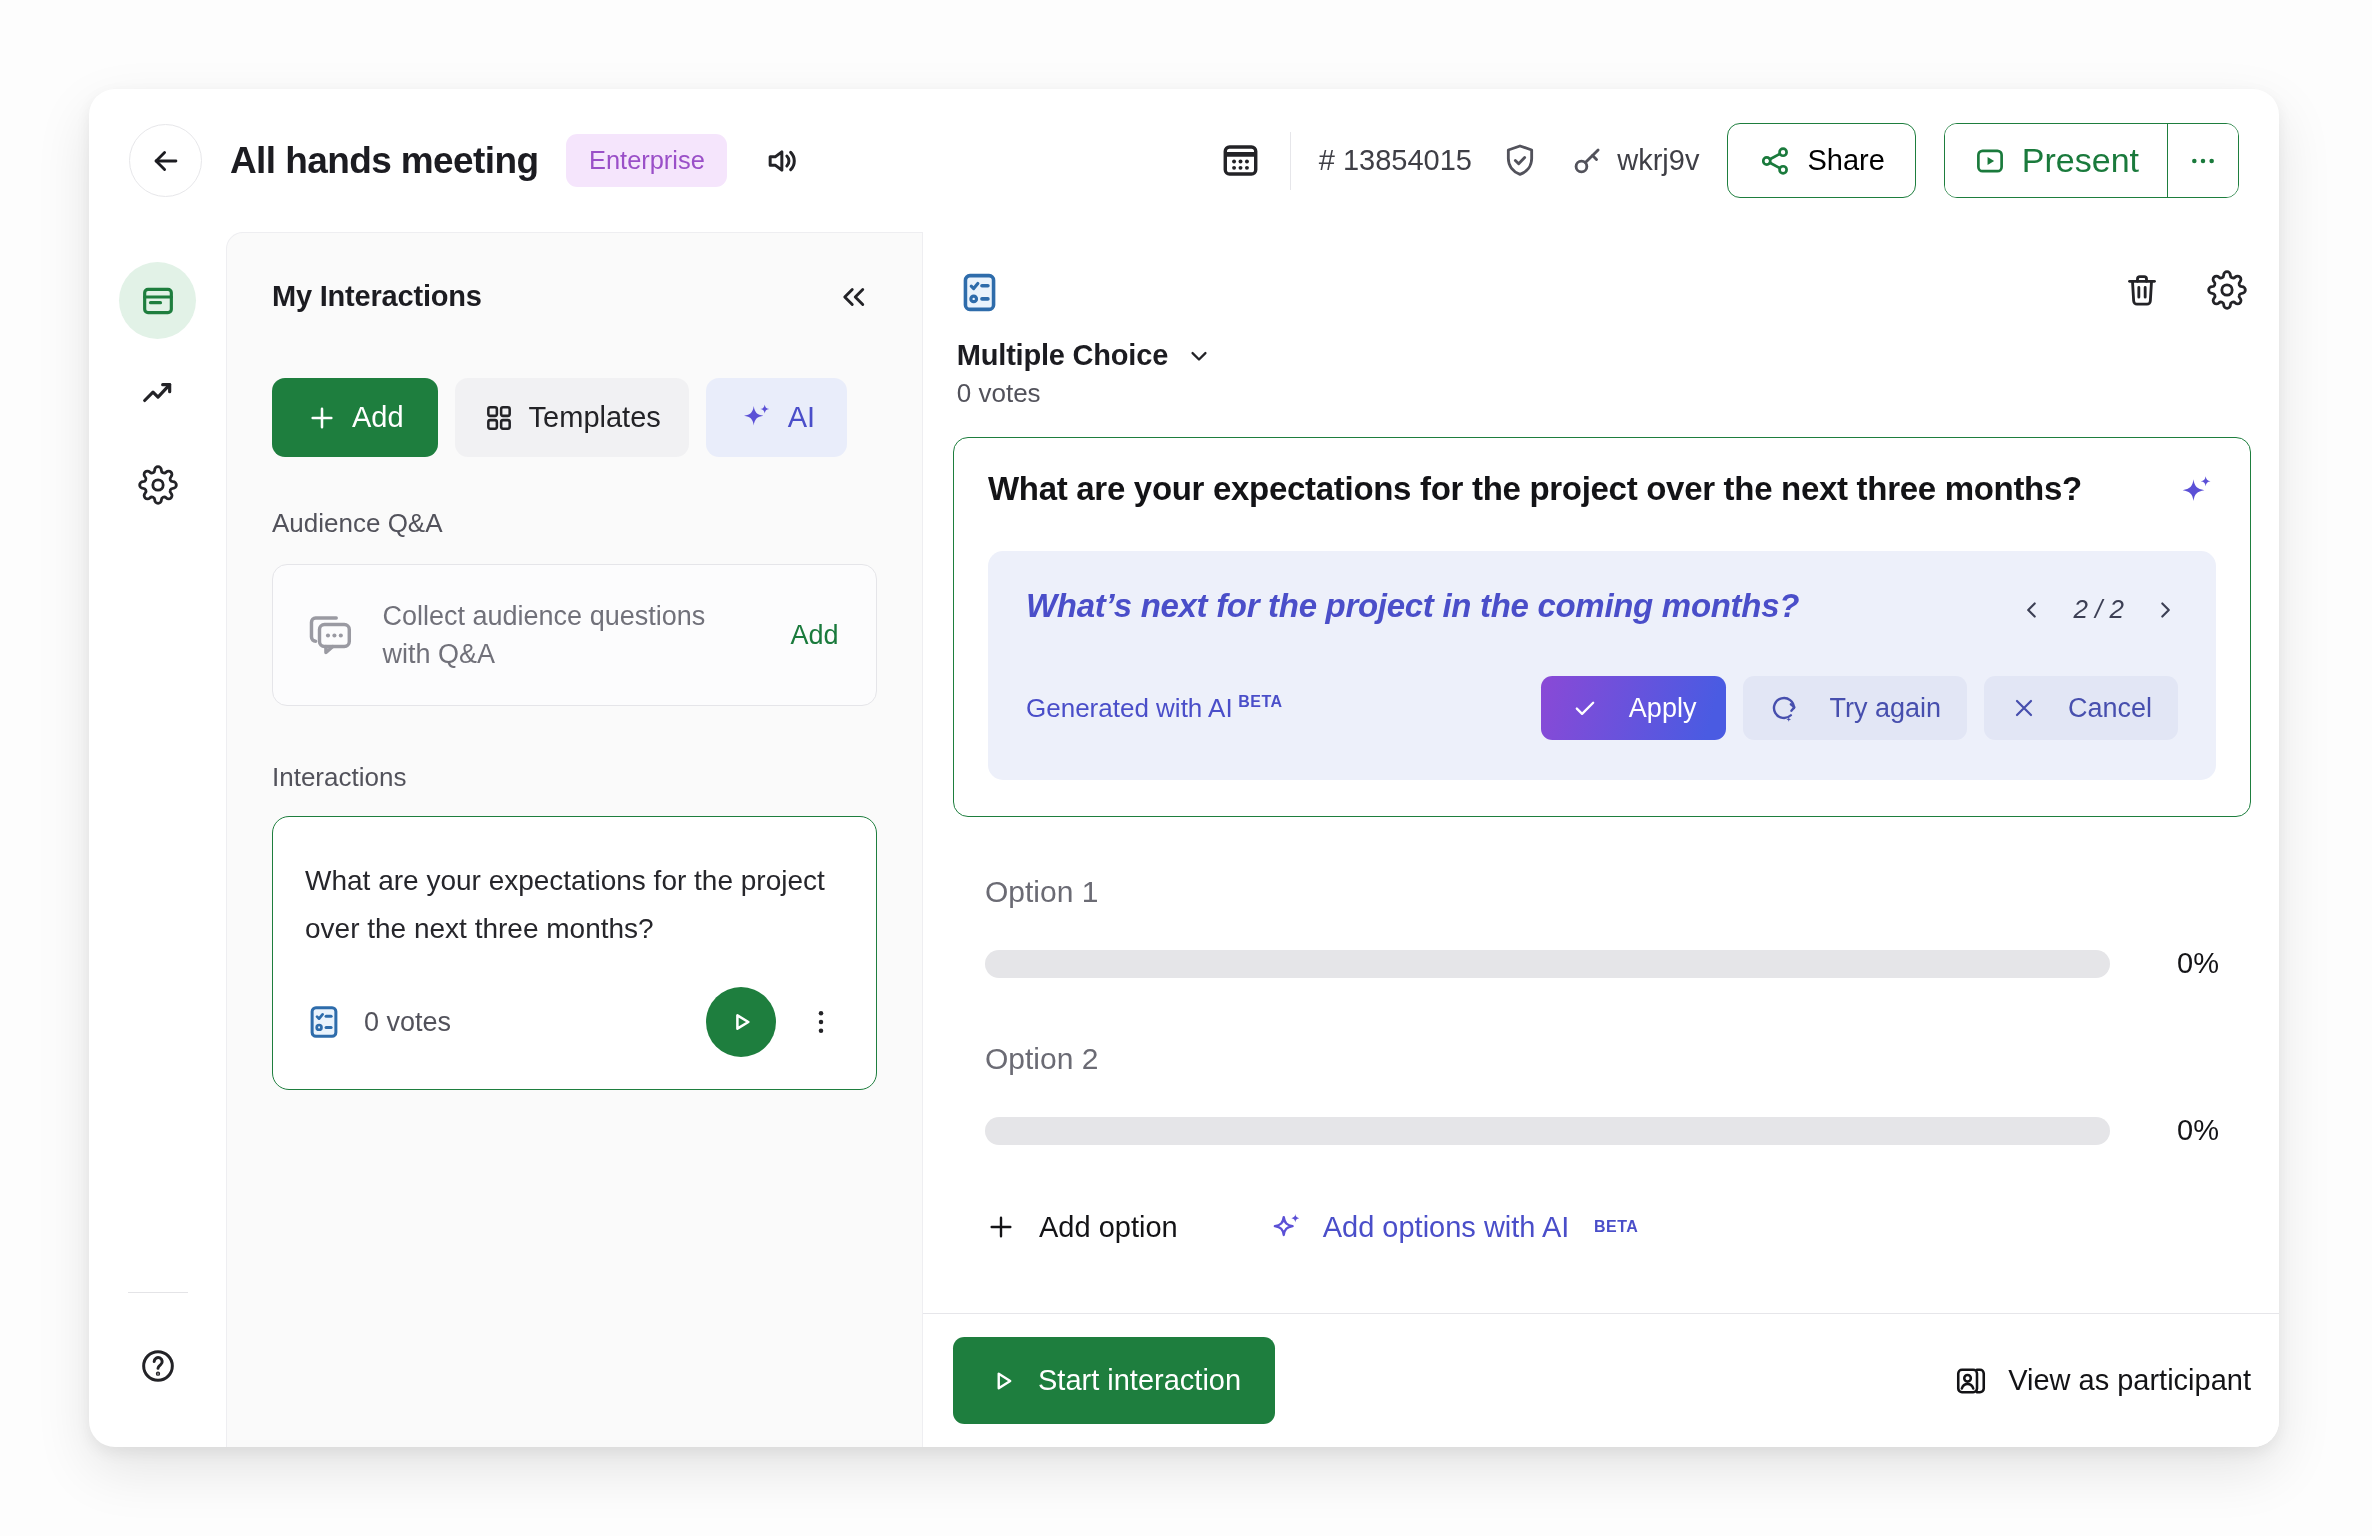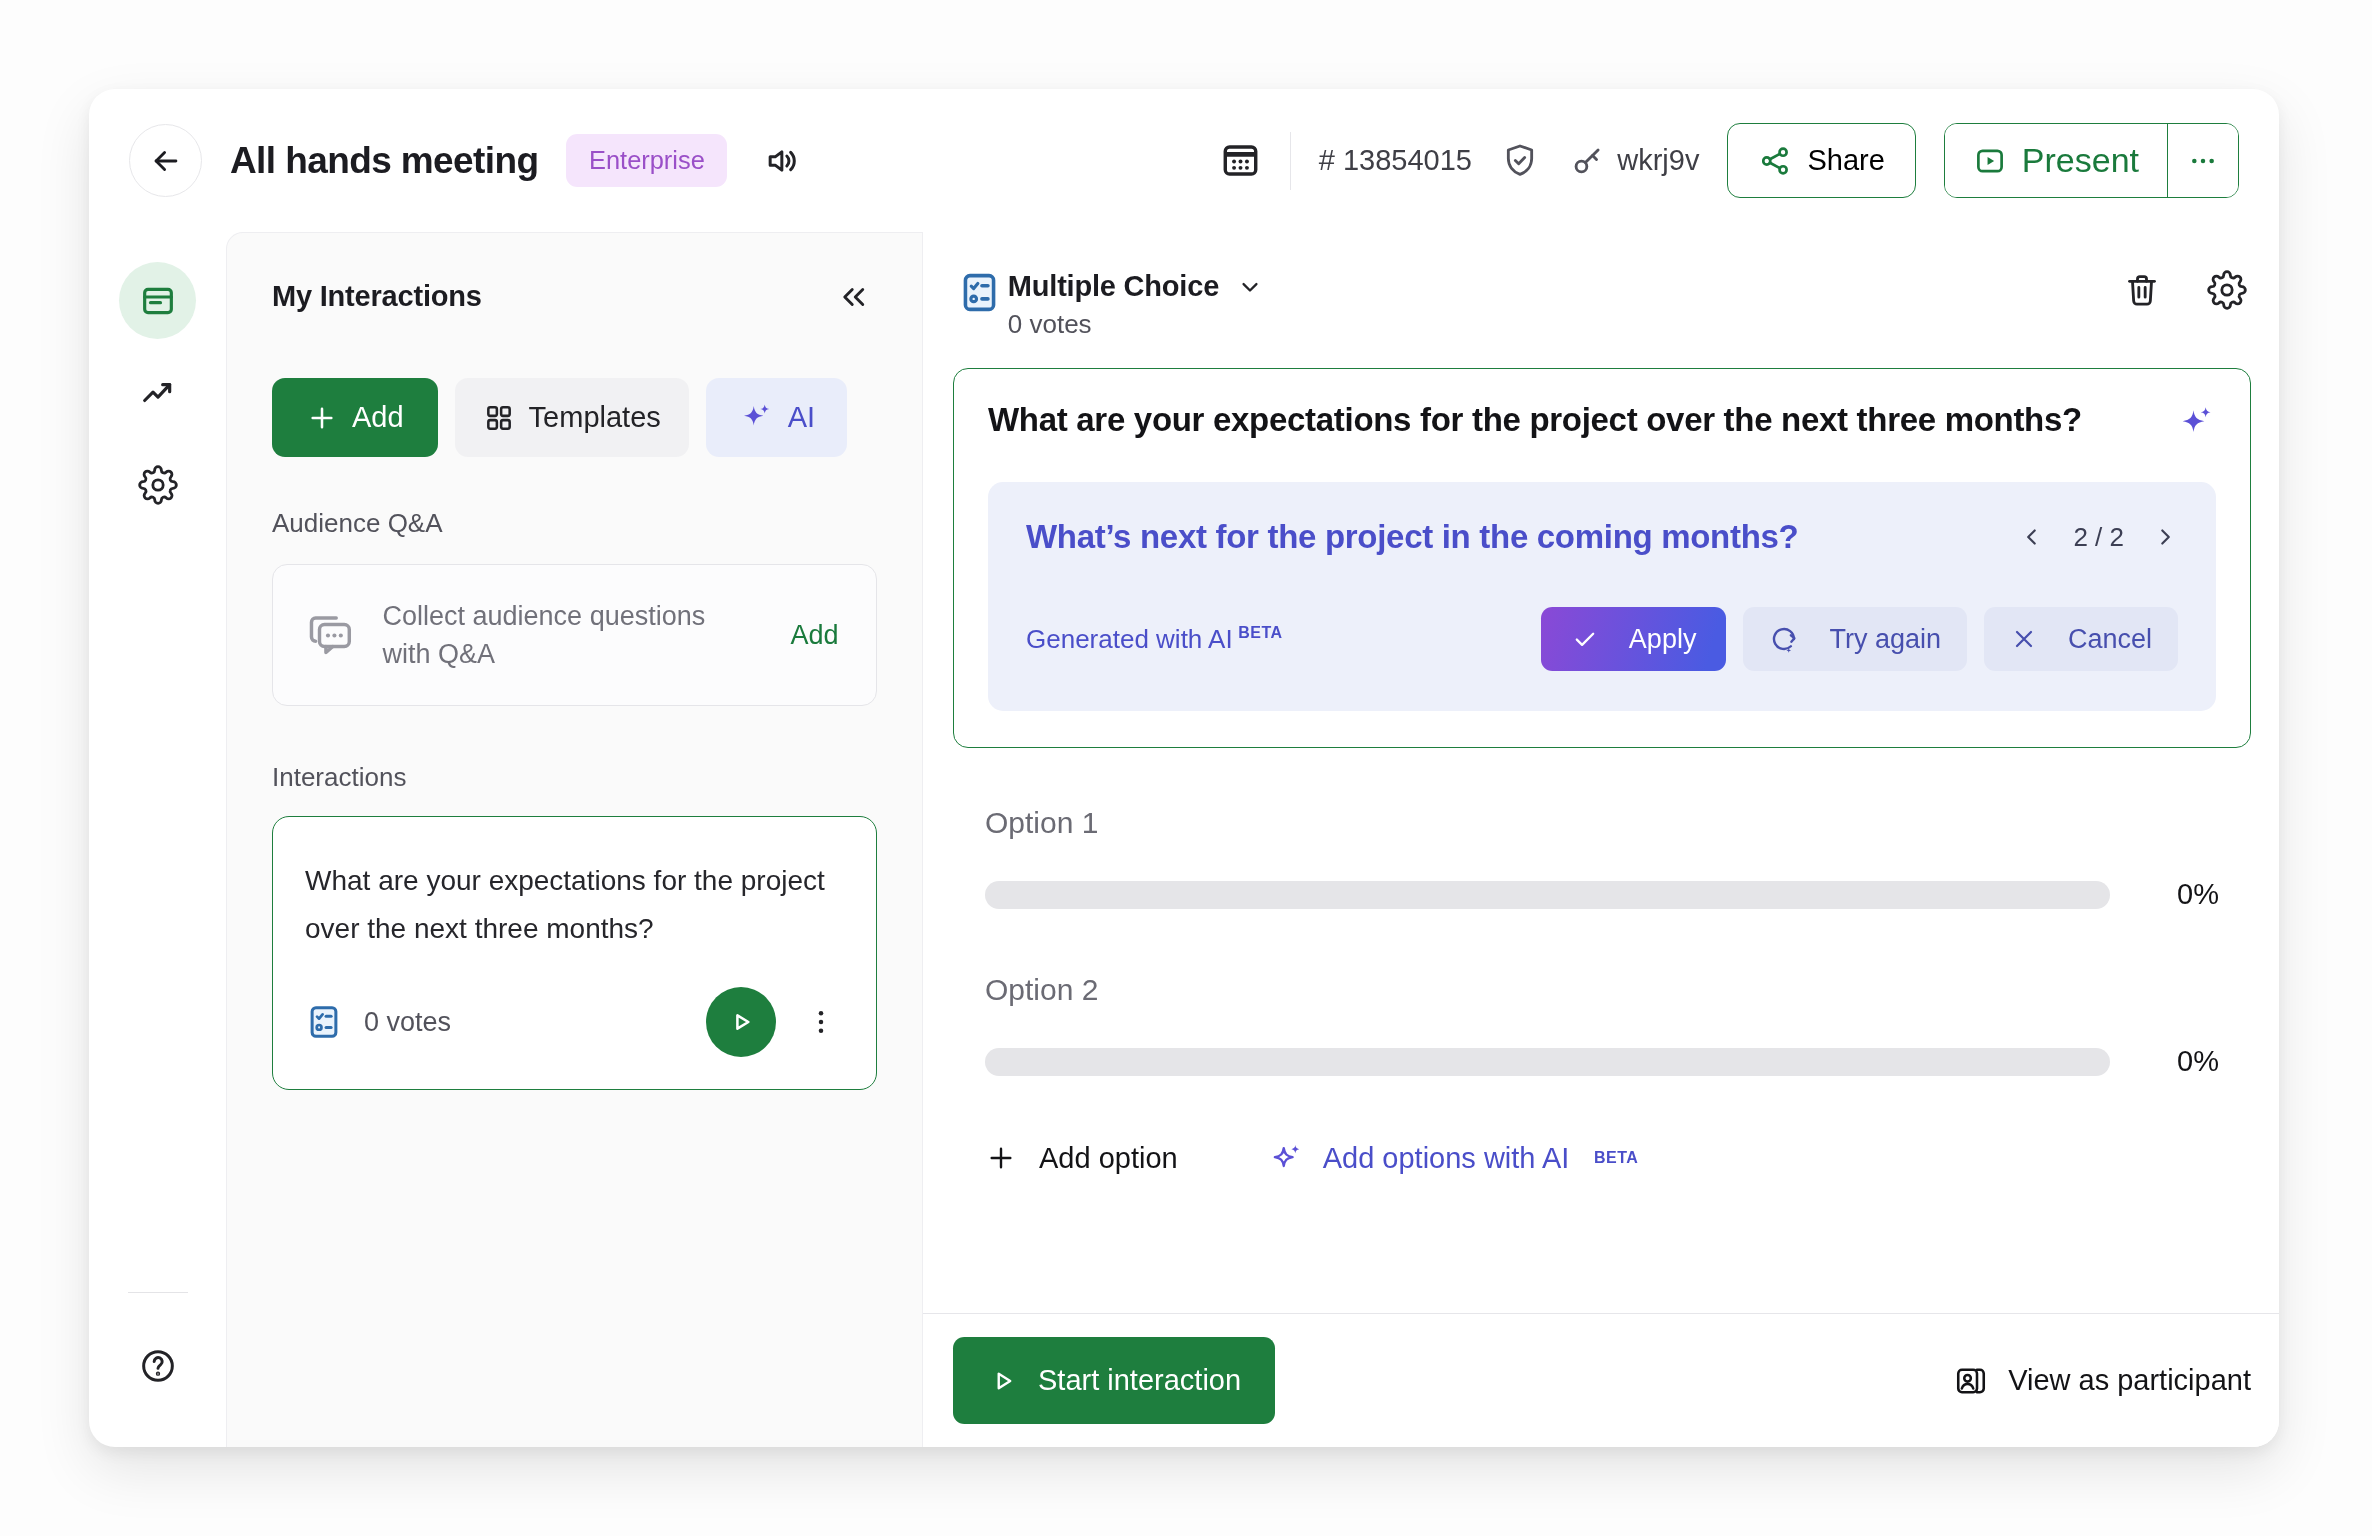--- a/index.html
+++ b/index.html
@@ -74,34 +74,34 @@
   .mc-ic-sm { flex:0 0 auto; }
   .int-votes { font-size:27px; color:#52525b; }
   .play-btn { margin-left:auto; width:70px; height:70px; border-radius:50%; background:#1e7e3e;
     display:flex; align-items:center; justify-content:center; cursor:pointer; }
   .kebab { width:47px; height:70px; display:flex; align-items:center; justify-content:center; color:#232327; cursor:pointer; }
 
   
   .main { flex:1; display:flex; flex-direction:column; min-width:0; background:#fff; }
   .editor { flex:1; padding:38px 28px 0 30px; min-height:0; }
   .ed-head { display:flex; align-items:flex-start; padding:0 3.8px; }
-  .ed-head-left { display:flex; gap:6px; }
+  .ed-head-left { display:flex; gap:24px;flex-direction:column; }
   .ed-type-row { display:flex; align-items:center; gap:17px; cursor:pointer; }
   .ed-type { font-size:29px; font-weight:700; letter-spacing:-0.2px; }
   .ed-votes { font-size:26px; color:#52525b; margin-top:5.6px; }
   .ed-tools { margin-left:auto; display:flex; gap:45px; color:#232327; }
   .tool-btn { cursor:pointer; }
 
   .qbox { margin-top:28px; border:1.9px solid #1e7e3e; border-radius:15px; padding:32px 34px 36px; }
   .qbox-top { display:flex; align-items:flex-start; gap:24.5px; }
   .q-text { flex:1; font-size:33px; font-weight:600; letter-spacing:-0.3px; color:#131316; }
   .q-sparkle { flex:0 0 auto; cursor:pointer; margin-top:1.9px; }
 
   .ai-panel { margin-top:40px; background:#edf0fa; border-radius:15px; padding:36px 38px 40px; }
-  .ai-top { display:flex; align-items:center; gap:28px; }
+  .ai-top { display:flex; align-items:flex-end; gap:28px;font-style:italic; }
   .ai-heading { flex:1; font-size:33px; font-weight:600; letter-spacing:-0.3px; color:#4a4ec9; }
   .pager { display:flex; align-items:center; gap:28px; color:#3c3f54; }
   .pager-count { font-size:26px; }
   .pg-btn { cursor:pointer; }
   .ai-bottom { display:flex; align-items:center; margin-top:51px; }
   .ai-gen { font-size:26px; color:#4a4ec9; }
   .beta { font-size:16px; font-weight:700; letter-spacing:0.5px; vertical-align:super; margin-left:5.6px; }
   .ai-actions { margin-left:auto; display:flex; gap:17px; }
   .abtn { height:64px; border-radius:11.3px; display:flex; align-items:center; gap:30px; font-size:27px; cursor:pointer; border:none; }
   .abtn-apply { background:linear-gradient(105deg,#8a49d6 0%,#4a5be2 90%); color:#fff; padding:0 30px; }

